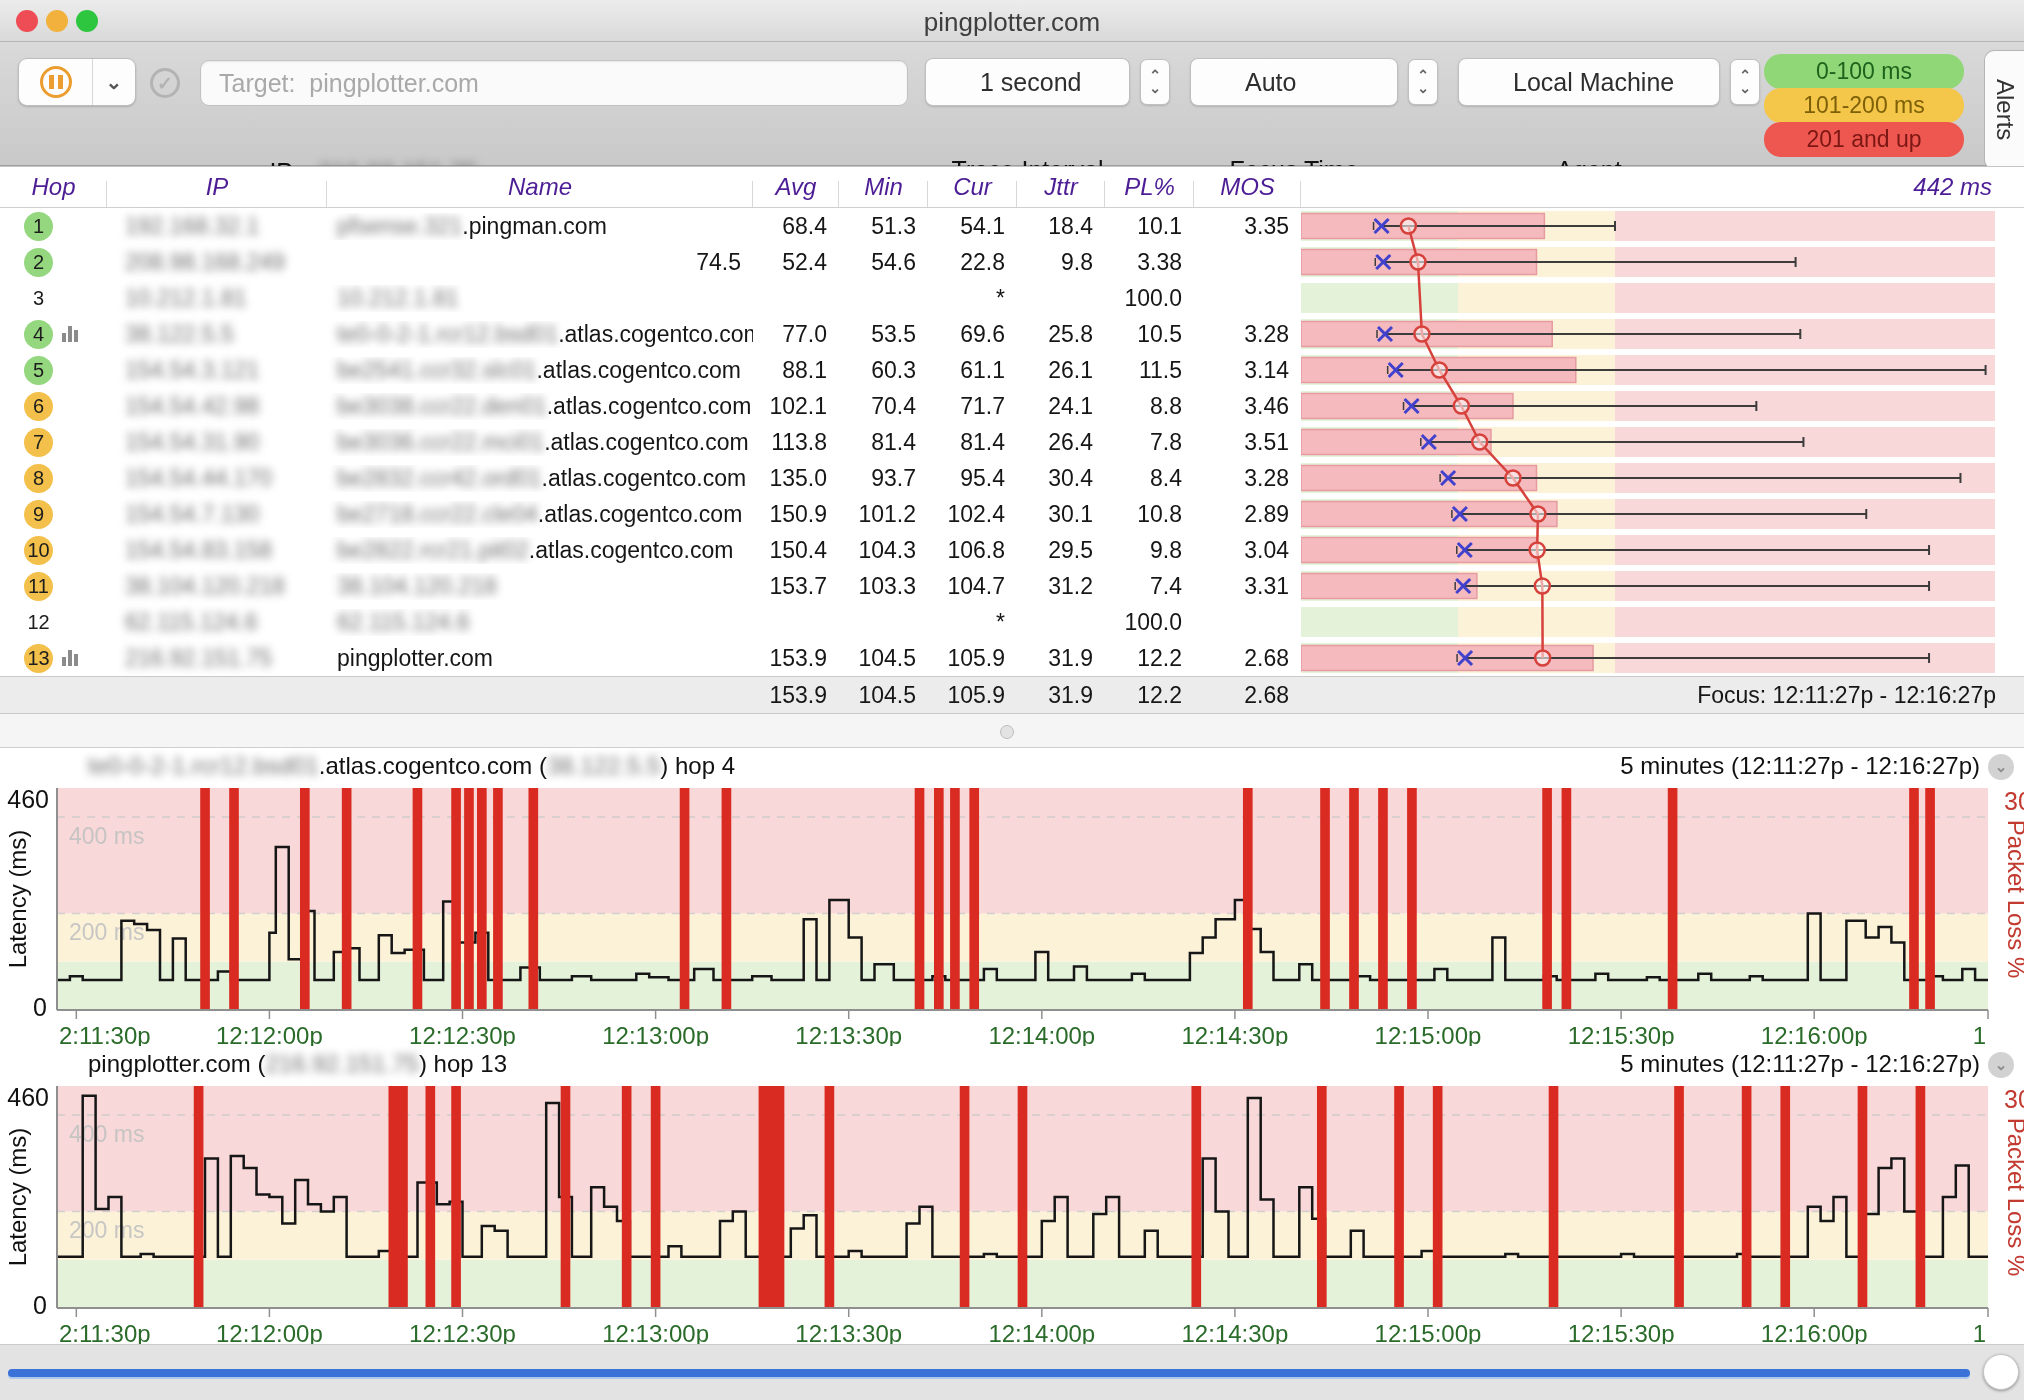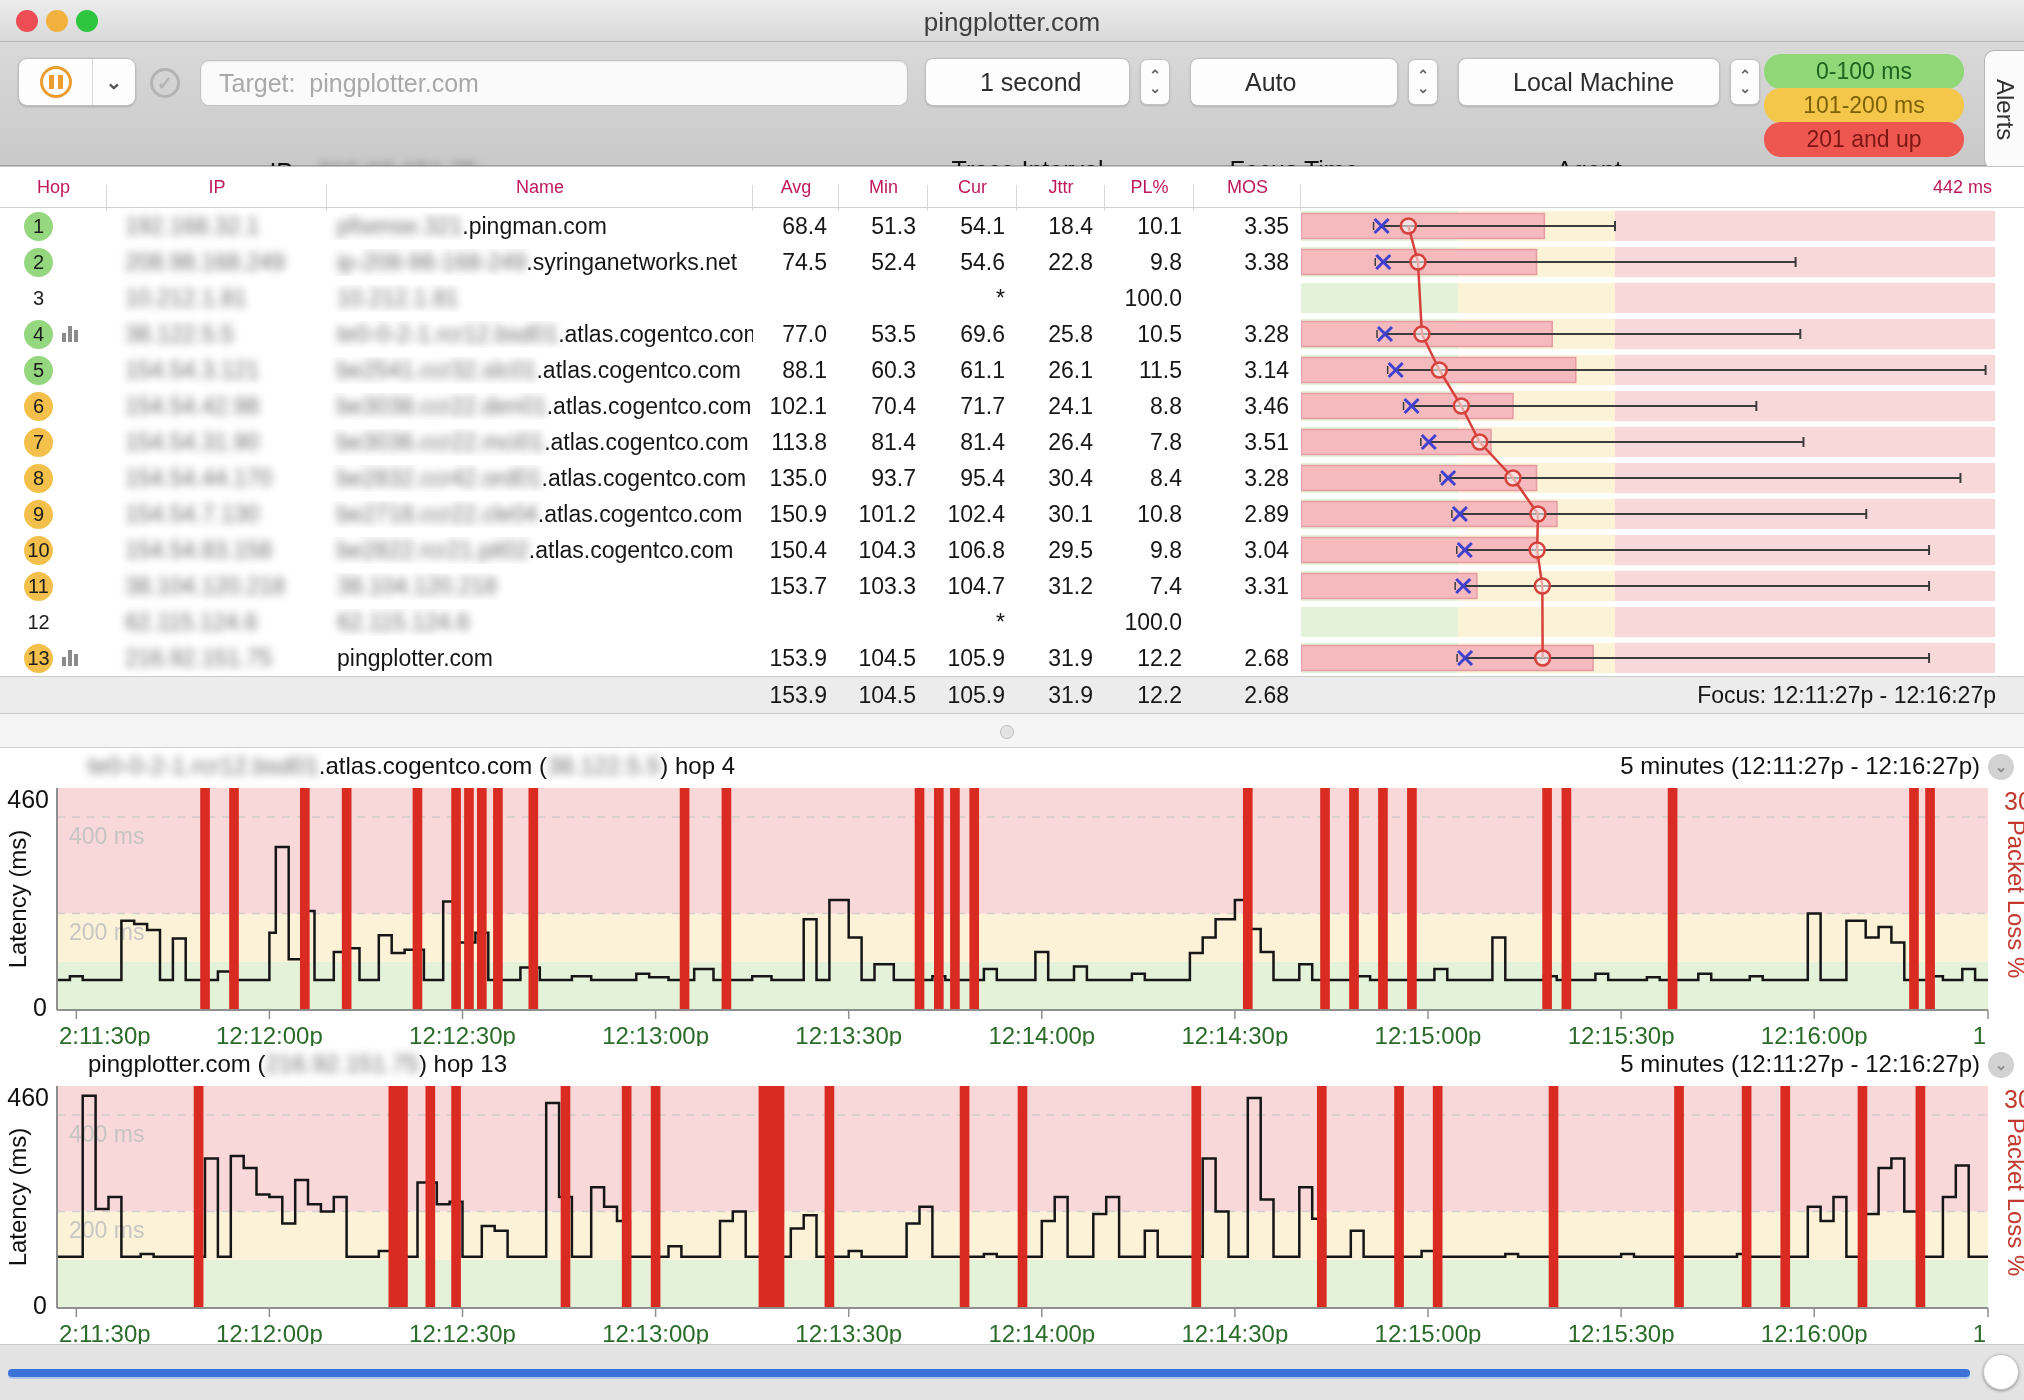--- a/index.html
+++ b/index.html
@@ -57,21 +57,21 @@
 
   .alerts-tab { position:absolute; right:0px; top:8px; width:40px; height:120px;
     background:#fbfbfb; border:1px solid #b5b5b5; border-right:none;
     border-radius:10px 0 0 10px; display:flex; align-items:center; justify-content:center; }
   .alerts-tab span { writing-mode:vertical-rl; font-size:24px; color:#333; }
 
   
   .table { position:absolute; left:0; top:166px; width:2024px; }
   .thead { display:grid; grid-template-columns:107px 220px 426px 86px 89px 89px 88px 89px 107px 1fr;
     height:42px; align-items:center; background:#fff; border-top:1px solid #c4c4c4;
-    border-bottom:1px solid #cfcfcf; font-size:18px; color:#be185d; }
+    border-bottom:1px solid #cfcfcf; font-size:24px; color:#4c1d95;font-style:italic; }
   .thead > div { text-align:center; position:relative; }
   .thead > div:not(:last-child)::after { content:""; position:absolute; right:0; top:8px;
     height:26px; width:1px; background:#d8d8d8; }
   .thead .scale { text-align:right; padding-right:32px; }
   .trow { display:grid; grid-template-columns:107px 220px 426px 86px 89px 89px 88px 89px 107px 1fr;
     height:36px; align-items:center; font-size:23px; color:#161616; }
   .cell-hop { display:flex; align-items:center; height:100%; }
   .badge { width:29px; height:29px; border-radius:50%; margin-left:24px;
     display:flex; align-items:center; justify-content:center; font-size:20px; color:#1d1d1d; }
   .badge.none { background:transparent; }
@@ -198,21 +198,20 @@
           <div class="num">18.4</div>
           <div class="num">10.1</div>
           <div class="num">3.35</div>
           <div></div>
         </div>
         <div class="trow">
           <div class="cell-hop">
             <span class="badge" style="background: rgb(148, 215, 126);">2</span>
           </div>
           <div class="cell-ip">208.98.168.249</div>
-          <div class="cell-name"><span class="blur">ip-208-98-168-249</span><span>.syringanetworks.net</span></div>
           <div class="num">74.5</div>
           <div class="num">52.4</div>
           <div class="num">54.6</div>
           <div class="num">22.8</div>
           <div class="num">9.8</div>
           <div class="num">3.38</div>
           <div></div>
         </div>
         <div class="trow">
           <div class="cell-hop">

